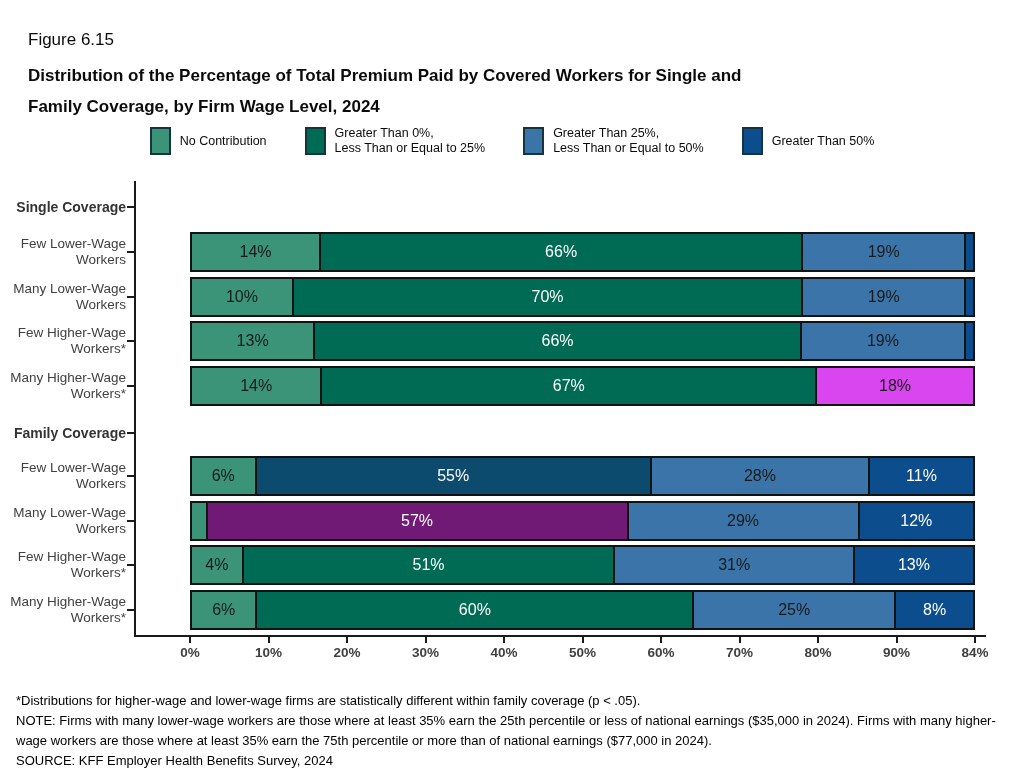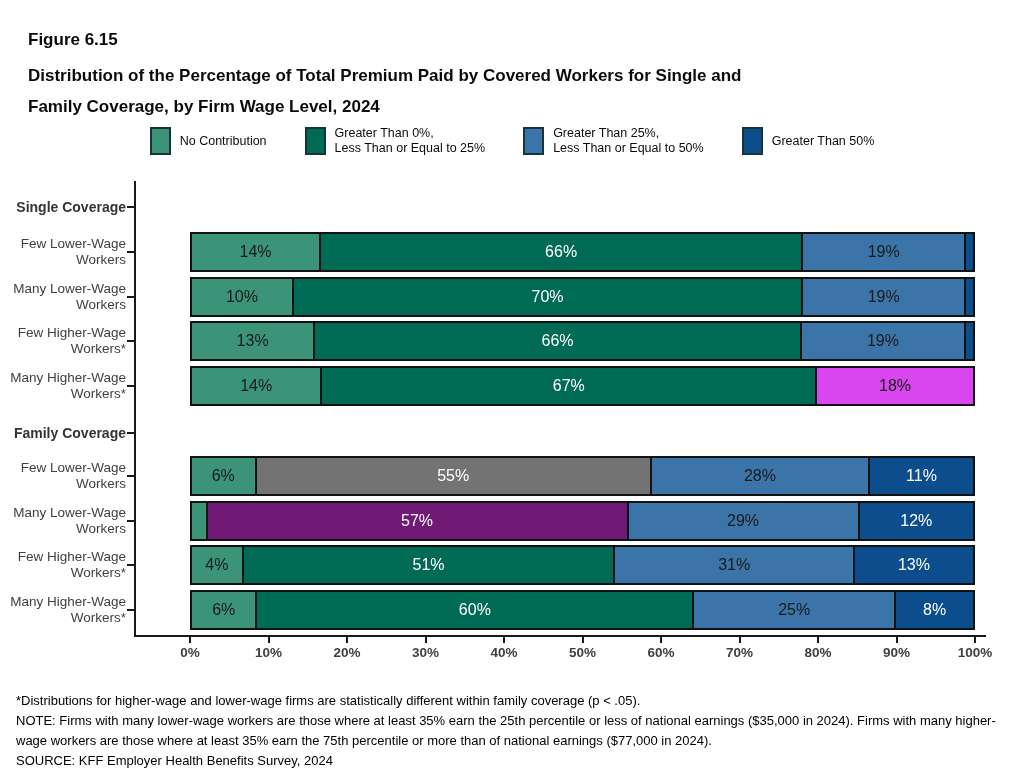--- a/index.html
+++ b/index.html
@@ -1,20 +1,20 @@
 <!DOCTYPE html>
 <html><head>
 <meta charset="utf-8">
 <style>
   html,body{margin:0;padding:0;background:#ffffff;}
   body{width:1024px;height:770px;font-family:"Liberation Sans",sans-serif;color:#000;}
   .figure{position:relative;width:1024px;height:770px;background:#fff;overflow:hidden;}
 
   
-  .fig-number{position:absolute;left:28px;top:30px;font-size:17px;font-weight:bold;color:#0b0b0b;}
+  .fig-number{position:absolute;left:28px;top:30px;font-size:17px;font-weight:normal;color:#0b0b0b;}
   .fig-title{position:absolute;left:28px;top:60px;width:940px;font-size:17px;font-weight:bold;line-height:31px;color:#0b0b0b;}
   .fig-title span{display:block;}
 
   
   .legend{position:absolute;left:0;top:126px;width:1024px;display:flex;justify-content:center;align-items:center;gap:38px;}
   .legend-item{display:flex;align-items:center;gap:9px;}
   .legend-swatch{width:21px;height:28px;border:2px solid #16343c;box-sizing:border-box;flex:0 0 auto;}
   .legend-label{font-size:12.5px;line-height:15px;color:#0b0b0b;white-space:pre-line;}
 
   
@@ -125,21 +125,21 @@
       <div class="group-header family">
         <div class="group-label">Family Coverage</div>
         <div class="row-tick"></div>
       </div>
       <div class="bar-row">
         <div class="row-label">Few Lower-Wage
 Workers</div>
         <div class="row-tick"></div>
         <div class="bar-track">
           <div class="seg" style="flex-grow: 6; background: rgb(59, 148, 120); color: rgb(26, 26, 26);">6%</div>
-          <div class="seg" style="flex-grow: 55; background: #737373; color: rgb(255, 255, 255);">55%</div>
+          <div class="seg" style="flex-grow: 55; background: #0c4a6e; color: rgb(255, 255, 255);">55%</div>
           <div class="seg" style="flex-grow: 28; background: rgb(59, 116, 168); color: rgb(26, 26, 26);">28%</div>
           <div class="seg" style="flex-grow: 11; background: rgb(12, 77, 141); color: rgb(255, 255, 255);">11%</div>
         </div>
       </div>
       <div class="bar-row">
         <div class="row-label">Many Lower-Wage
 Workers</div>
         <div class="row-tick"></div>
         <div class="bar-track">
           <div class="seg" style="flex-grow: 2; background: rgb(59, 148, 120); color: rgb(26, 26, 26);"></div>
@@ -187,21 +187,21 @@
       <div class="x-label" style="left: 582.5px;">50%</div>
       <div class="x-tick" style="left: 660px;"></div>
       <div class="x-label" style="left: 661px;">60%</div>
       <div class="x-tick" style="left: 738.5px;"></div>
       <div class="x-label" style="left: 739.5px;">70%</div>
       <div class="x-tick" style="left: 817px;"></div>
       <div class="x-label" style="left: 818px;">80%</div>
       <div class="x-tick" style="left: 895.5px;"></div>
       <div class="x-label" style="left: 896.5px;">90%</div>
       <div class="x-tick" style="left: 974px;"></div>
-      <div class="x-label" style="left: 975px;">100%</div>
+      <div class="x-label" style="left: 975px;">84%</div>
     </div>
 
   <div class="footnotes">
     <p>*Distributions for higher-wage and lower-wage firms are statistically different within family coverage (p &lt; .05).</p>
     <p>NOTE: Firms with many lower-wage workers are those where at least 35% earn the 25th percentile or less of national earnings ($35,000 in 2024). Firms with many higher-wage workers are those where at least 35% earn the 75th percentile or more than of national earnings ($77,000 in 2024).</p>
     <p>SOURCE: KFF Employer Health Benefits Survey, 2024</p>
   </div>
 
 </div>
 

